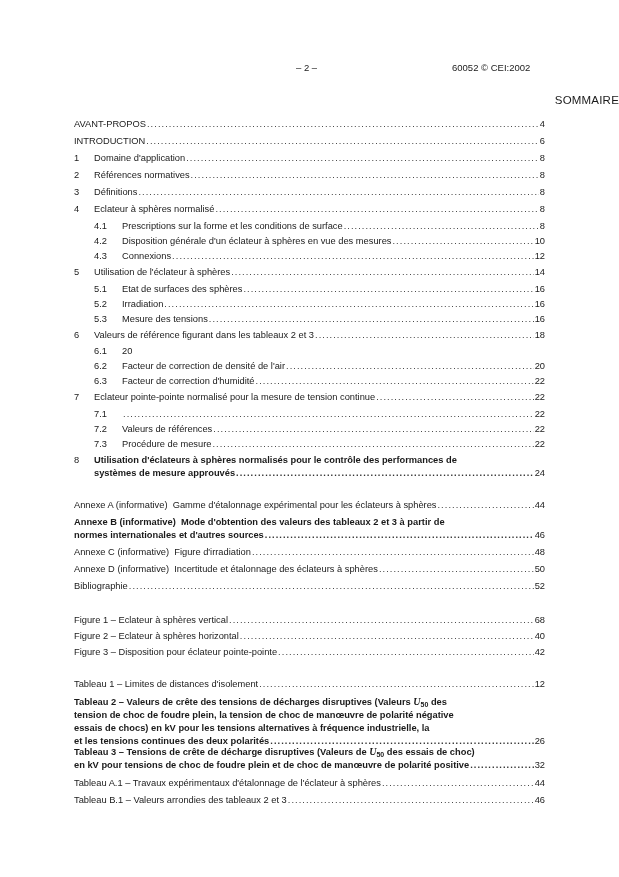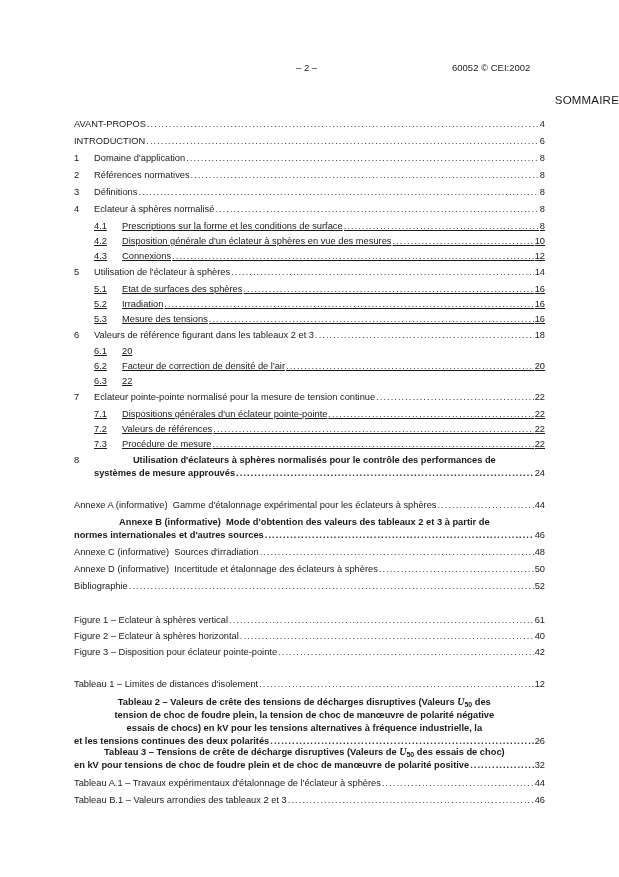--- a/index.html
+++ b/index.html
@@ -6,23 +6,23 @@
     body { width: 619px; height: 877px; position: relative; overflow: hidden;
       font-family: "Liberation Sans", sans-serif; color: #1a1a1a; }
     .hdr { position: absolute; top: 62px; font-size: 9.5px; }
     .hdr-page { left: 296px; }
     .hdr-ref { left: 452px; }
     .title { position: absolute; top: 94px; left: 0; width: 619px; text-align: right; font-size: 11.5px; letter-spacing: 0.2px; }
     .toc { position: absolute; left: 74px; width: 471px; top: 118px; font-size: 9.3px; line-height: 13px; }
     .entry { display: flex; align-items: flex-end; position: relative; }
     .num { flex: 0 0 auto; }
     .lvl1 .num { width: 20px; }
-    .lvl2 { padding-left: 20px; text-decoration: underline; }
+    .lvl2 { padding-left: 20px; }
     .lvl2 .num { width: 28px; }
-    .txt { flex: 1 1 auto; display: flex; align-items: flex-end; min-width: 0; text-align: center; }
+    .txt { flex: 1 1 auto; display: flex; align-items: flex-end; min-width: 0; }
     .txt .label { white-space: nowrap; }
     .dots { flex: 1 1 auto; overflow: hidden; white-space: nowrap; color: #333; letter-spacing: 1.05px; margin: 0 1px; }
     .dots::before { content: "........................................................................................................................................................................................................................"; }
     .pg { flex: 0 0 auto; text-align: right; }
     .multi .txt { display: block; font-weight: bold; }
     .multi .lastline { display: flex; align-items: flex-end; }
     .i { font-style: italic; font-family: "Liberation Serif", serif; font-size: 10px; }
     sub { font-size: 7px; vertical-align: -2px; line-height: 0; }
   </style>
 </head>
@@ -152,34 +152,37 @@
   <div class="entry lvl2" style="position:absolute;top:242px;width:451px">
     <span class="num">6.2</span>
     <div class="txt">
         <span class="label">Facteur de correction de densité de l'air</span>
         <span class="dots"></span>
       </div>
     <span class="pg">20</span>
   </div>
   <div class="entry lvl2" style="position:absolute;top:257px;width:451px">
     <span class="num">6.3</span>
+    <div class="txt">
+        <span class="label">Facteur de correction d'humidité</span>
+        <span class="dots"></span>
+      </div>
     <span class="pg">22</span>
   </div>
   <div class="entry lvl1" style="position:absolute;top:273px;width:471px">
     <span class="num">7</span>
     <div class="txt">
         <span class="label">Eclateur pointe-pointe normalisé pour la mesure de tension continue</span>
         <span class="dots"></span>
       </div>
     <span class="pg">22</span>
   </div>
   <div class="entry lvl2" style="position:absolute;top:290px;width:451px">
     <span class="num">7.1</span>
     <div class="txt">
-        <span class="label">Dispositions générales d'un éclateur pointe-pointe</span>
         <span class="dots"></span>
       </div>
     <span class="pg">22</span>
   </div>
   <div class="entry lvl2" style="position:absolute;top:305px;width:451px">
     <span class="num">7.2</span>
     <div class="txt">
         <span class="label">Valeurs de références</span>
         <span class="dots"></span>
       </div>
@@ -217,21 +220,21 @@
       <div class="label" style="white-space:pre">Annexe B (informative)  Mode d'obtention des valeurs des tableaux 2 et 3 à partir de</div>
       <div class="lastline">
           <span class="label">normes internationales et d'autres sources</span>
           <span class="dots"></span>
         </div>
     </div>
     <span class="pg">46</span>
   </div>
   <div class="entry lvl0" style="position:absolute;top:428px;width:471px">
     <div class="txt">
-        <span class="label" style="white-space:pre">Annexe C (informative)  Sources d'irradiation</span>
+        <span class="label" style="white-space:pre">Annexe C (informative)  Figure d'irradiation</span>
         <span class="dots"></span>
       </div>
     <span class="pg">48</span>
   </div>
   <div class="entry lvl0" style="position:absolute;top:445px;width:471px">
     <div class="txt">
         <span class="label" style="white-space:pre">Annexe D (informative)  Incertitude et étalonnage des éclateurs à sphères</span>
         <span class="dots"></span>
       </div>
     <span class="pg">50</span>
@@ -242,21 +245,21 @@
         <span class="dots"></span>
       </div>
     <span class="pg">52</span>
   </div>
 
   <div class="entry lvl0" style="position:absolute;top:496px;width:471px">
     <div class="txt">
         <span class="label">Figure 1 – Eclateur à sphères vertical</span>
         <span class="dots"></span>
       </div>
-    <span class="pg">61</span>
+    <span class="pg">68</span>
   </div>
   <div class="entry lvl0" style="position:absolute;top:512px;width:471px">
     <div class="txt">
         <span class="label">Figure 2 – Eclateur à sphères horizontal</span>
         <span class="dots"></span>
       </div>
     <span class="pg">40</span>
   </div>
   <div class="entry lvl0" style="position:absolute;top:528px;width:471px">
     <div class="txt">

